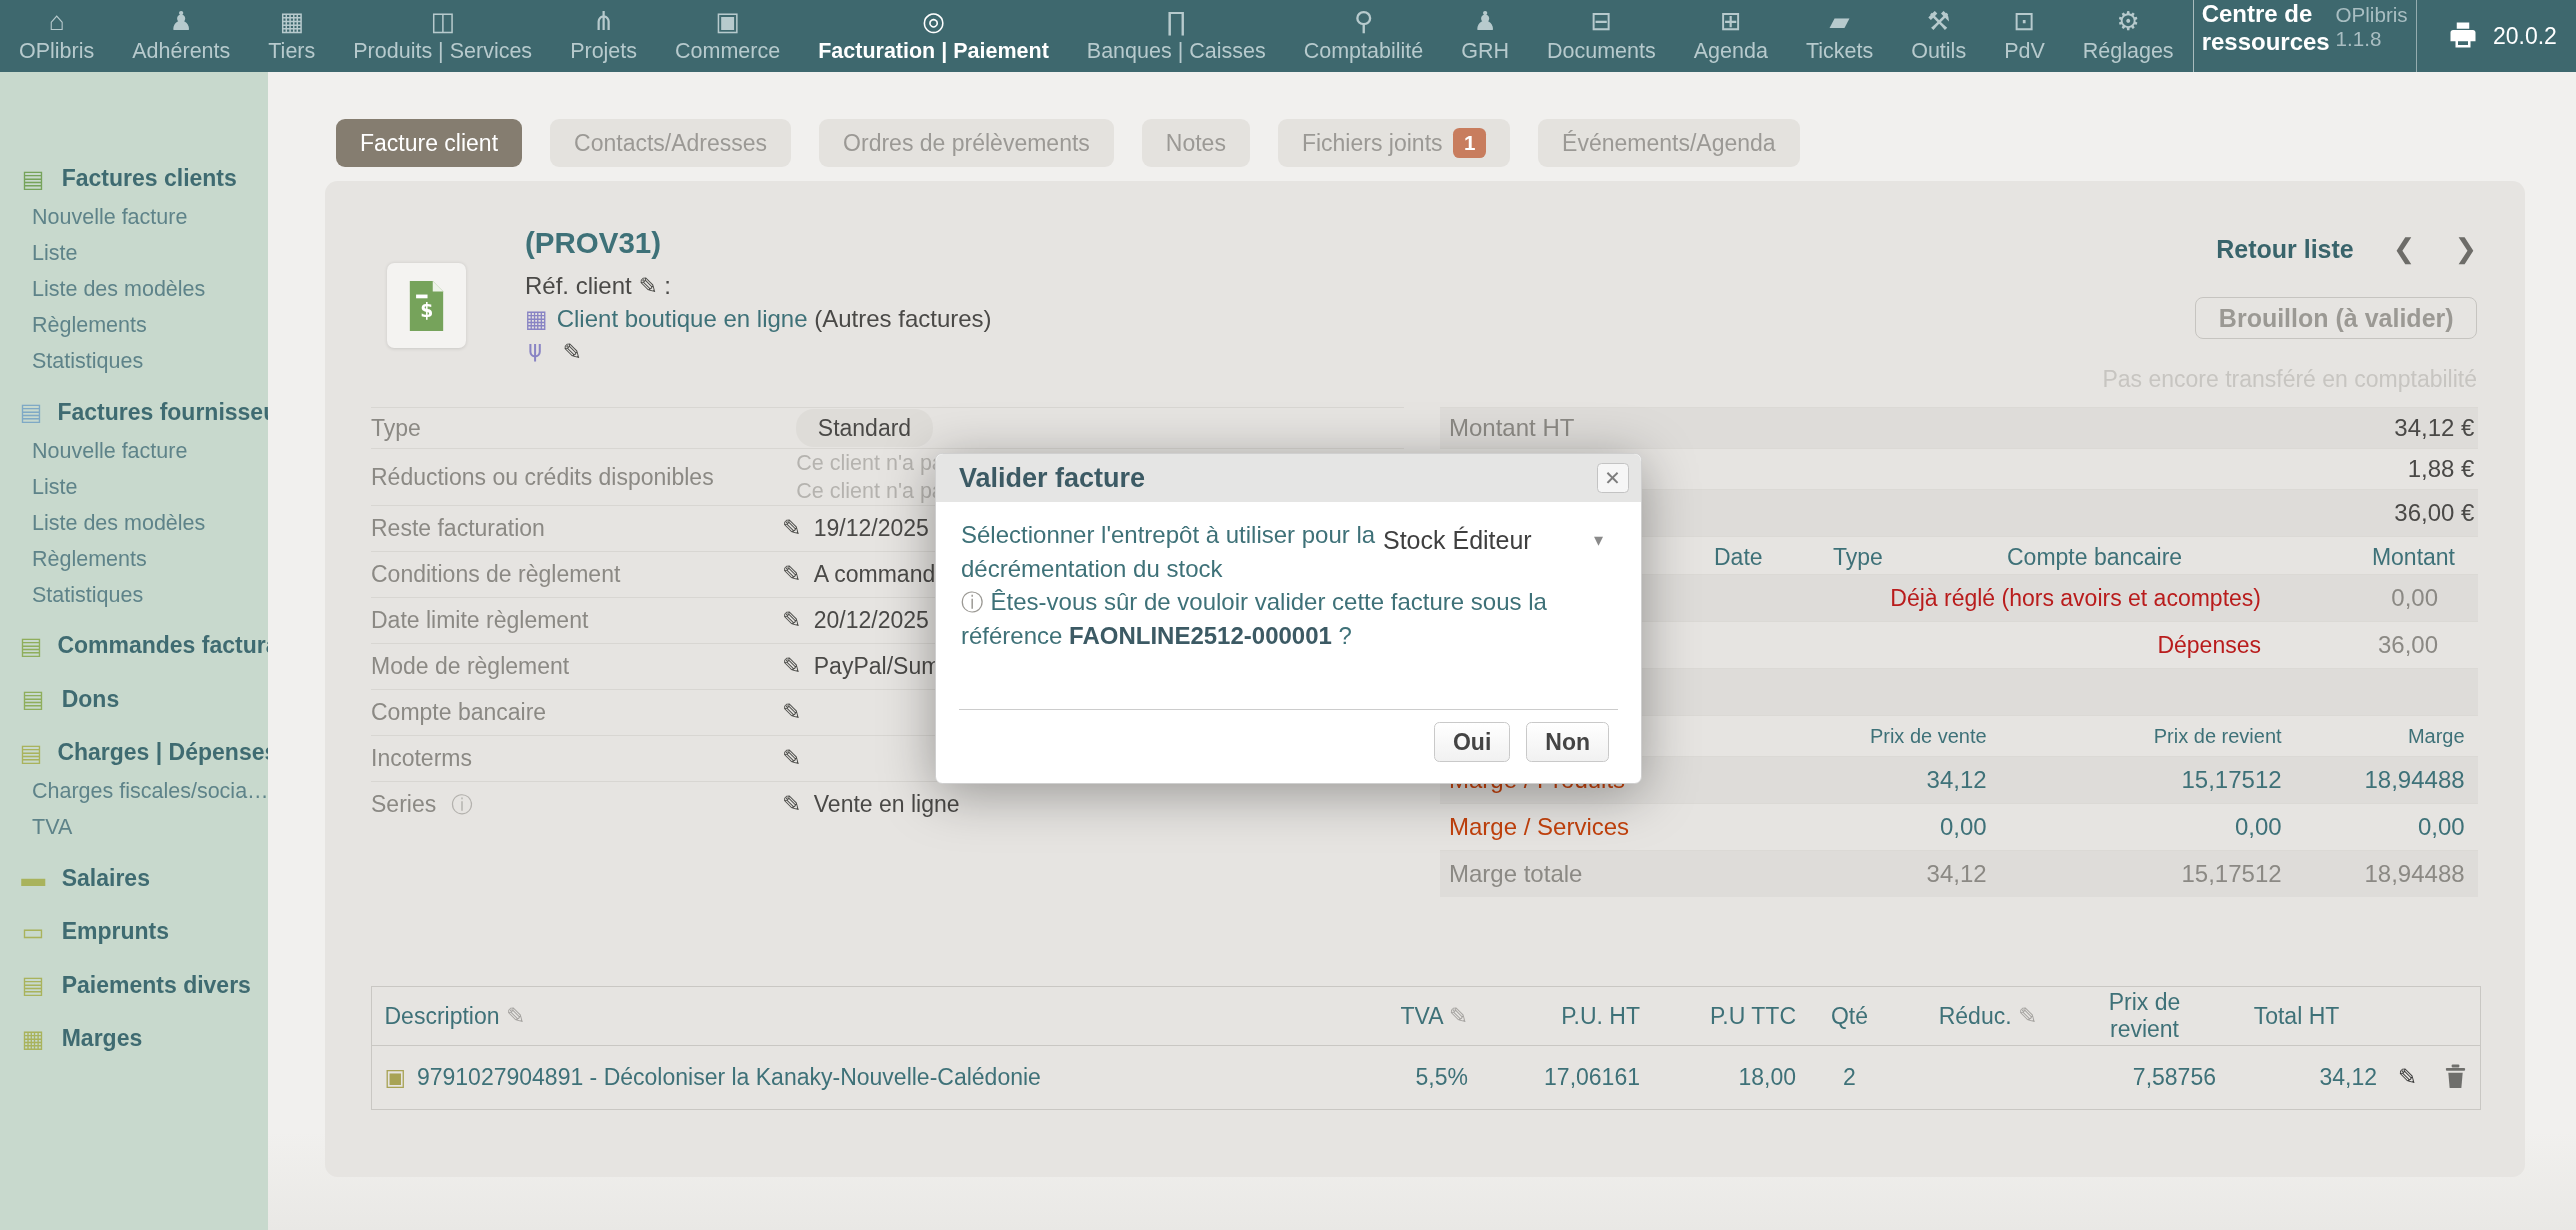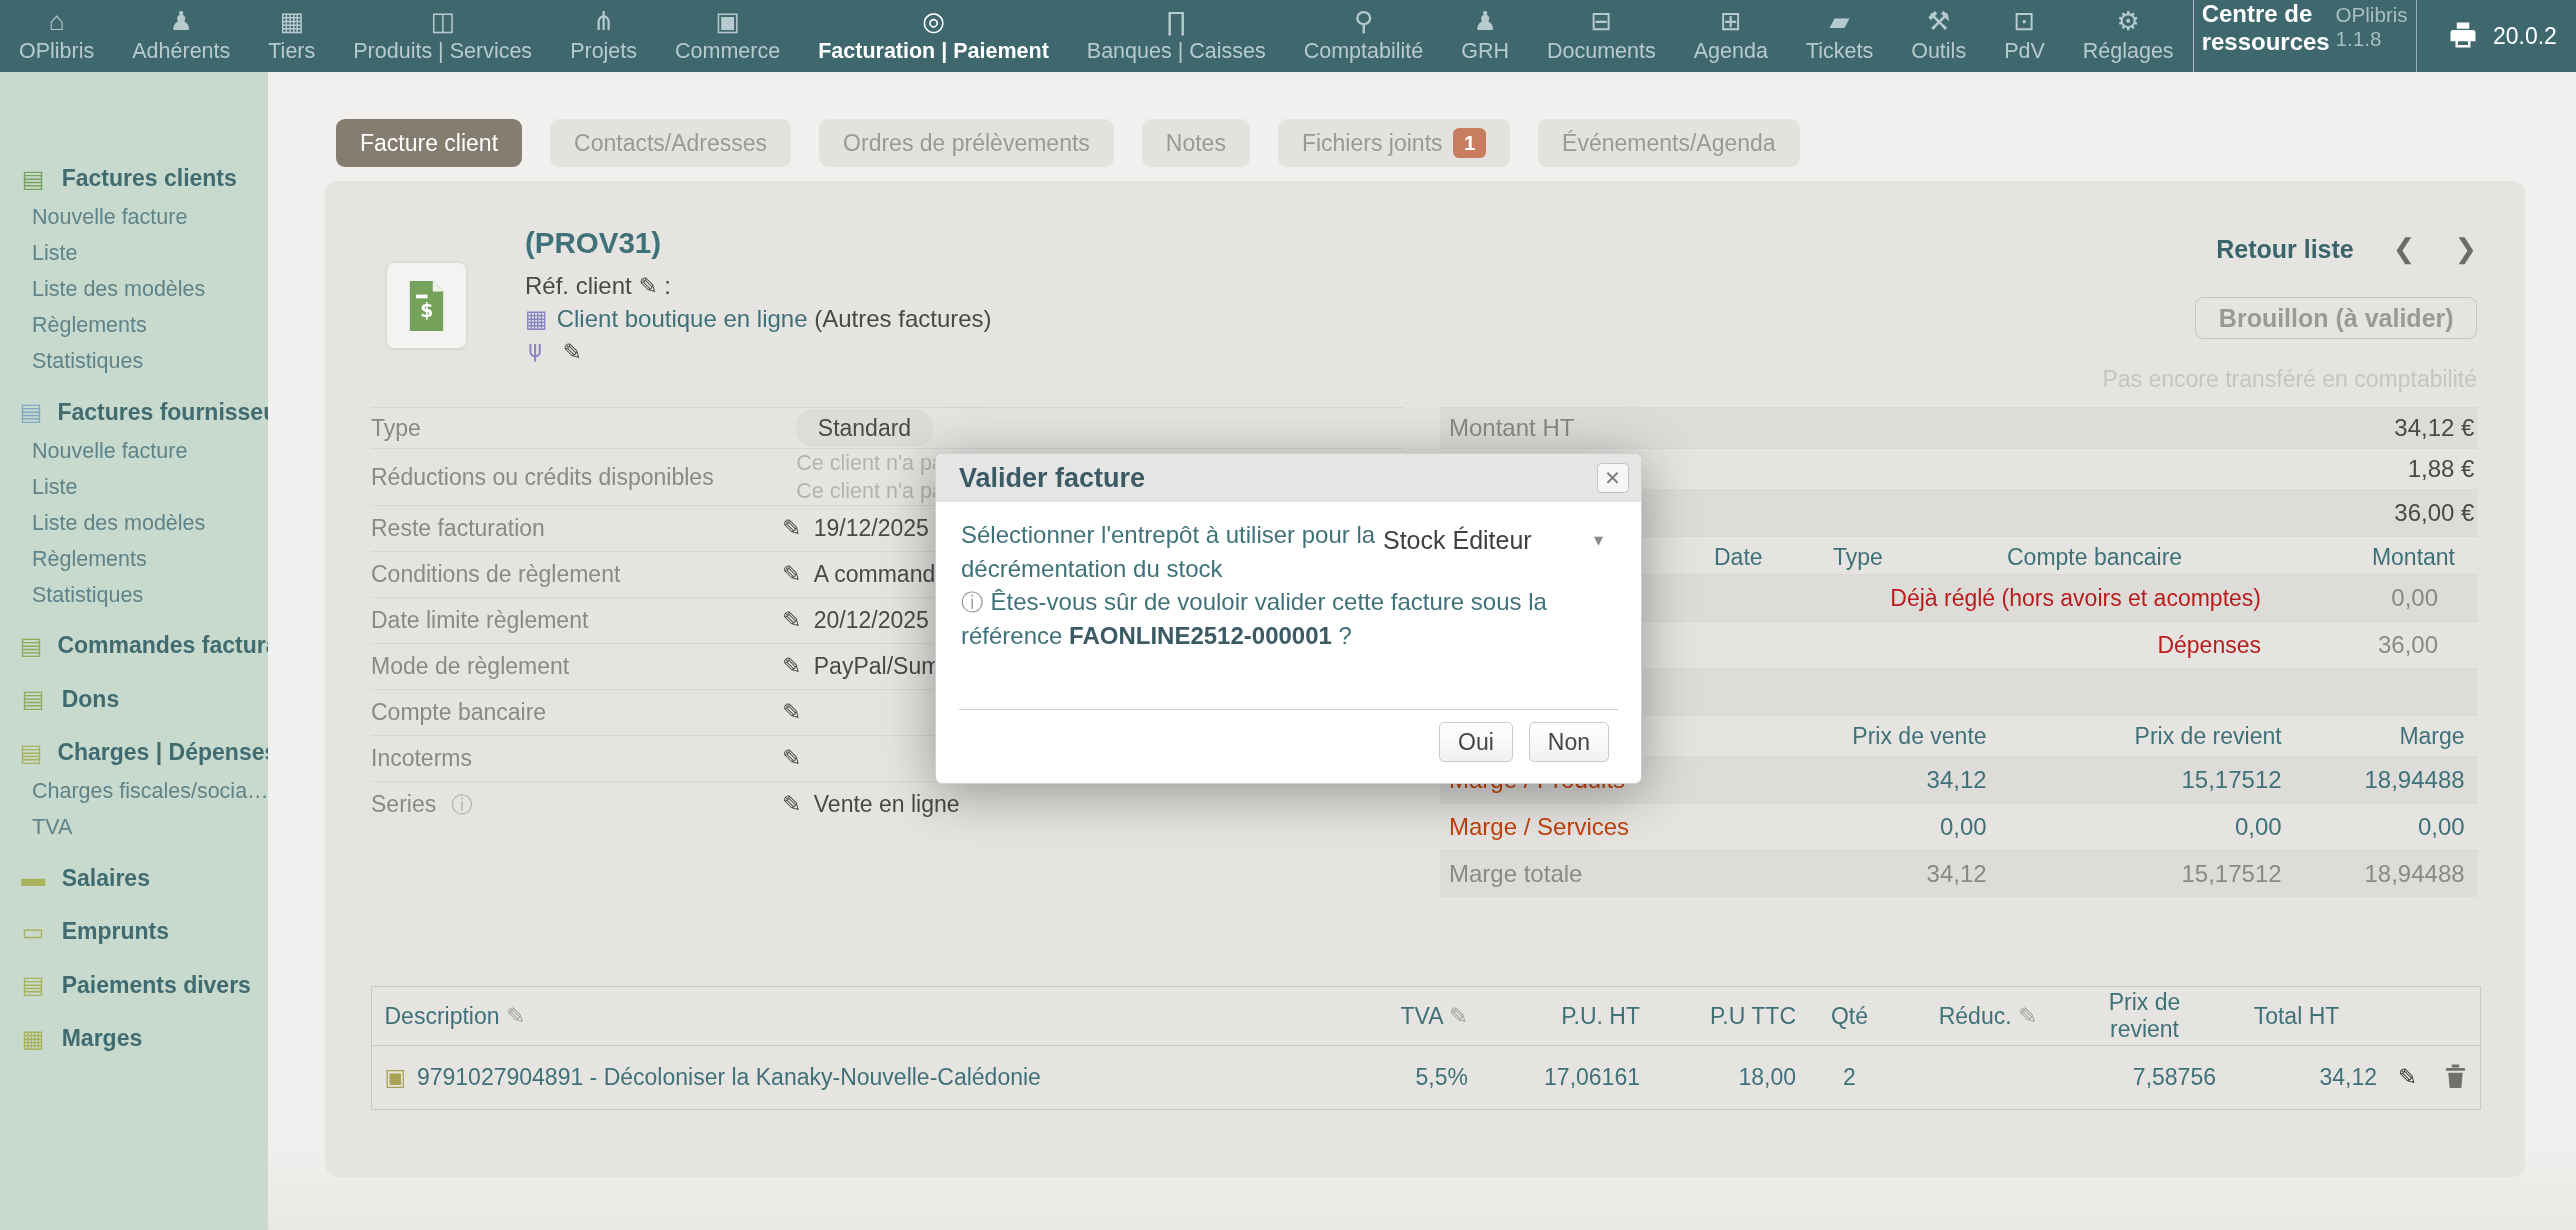--- a/index.html
+++ b/index.html
@@ -97,21 +97,21 @@
   .pay-head span { position:absolute; top:7.2px; color:#3e7178; font-size:23px; }
   .ph-date { left:274px; } .ph-type { left:393px; } .ph-cb { left:567px; }
   .ph-montant { right:23px; }
   .pay-row { height:47px; }
   .p-label { flex:1; text-align:right; color:#b91c1c; font-size:23px; margin-right:25px; }
   .p-val { flex:0 0 192px; text-align:right; color:#8b8984; font-size:24px; padding-right:40px; }
   .p-val.big { color:#a03a35; font-size:39px; font-weight:bold; padding-right:27px; }
   .mg-head, .mg-row { display:grid; grid-template-columns:1fr 215px 295px 183px;
     align-items:center; border-top:0.9px solid #dbd9d5; padding-right:13.4px; }
   .mg-head { height:41px; }
-  .mg-head span { color:#3e7178; font-size:23px; text-align:right; }
+  .mg-head span { color:#3e7178; font-size:20px; text-align:right; }
   .mg-row { height:47px; }
   .mg-label { color:#c2410c; font-size:24px; text-align:left !important; padding-left:9px; }
   .mg-v { color:#3e7178; font-size:24px; text-align:right; }
   .mg-row.muted .mg-label, .mg-row.muted .mg-v { color:#8b8984; }
 
   
   .lines { position:absolute; left:46px; top:805px; width:2110px; border:0.9px solid #c9c7c3; }
   .l-head, .l-row { display:grid;
     grid-template-columns:984px 112px 172px 156px 107px 170px 143px 161px 106px;
     align-items:center; }
@@ -137,21 +137,21 @@
     color:#7d7d7d; font-size:19.7px; font-weight:bold; }
   .wh-label { position:absolute; left:25px; top:64px; width:420px;
     color:#3e7178; font-size:24px; line-height:34px; }
   .wh-value { position:absolute; left:447px; top:72px; color:#3f3f3f; font-size:25px; }
   .wh-caret { position:absolute; right:38px; top:75px; color:#8a8a8a; font-size:18px; }
   .confirm { position:absolute; left:25px; top:131px; width:662px;
     color:#3e7178; font-size:24px; line-height:33px; }
   .confirm .ci { color:#9b9994; font-size:22.4px; margin-right:7.2px; }
   .confirm .cref { color:#3c5a64; font-weight:bold; }
   .dlg-sep { position:absolute; left:23px; right:23px; top:255px; border-top:0.9px solid #cccccc; }
-  .dlg-btns { position:absolute; right:32px; top:268px; display:flex; gap:16px; }
+  .dlg-btns { position:absolute; right:32px; top:268px; display:flex; gap:16px;font-weight:bold; }
   .btn { min-width:72px; height:40px; border:0.9px solid #c9c9c9; border-radius:5.4px;
     background:linear-gradient(#ffffff,#f1f1f1); color:#444; font-size:23px;
     display:flex; align-items:center; justify-content:center; padding:0 18px; }
 </style>
 </head>
 <body>
 
 <header class="topbar">
   <nav class="menu">
     <a class="mi">

